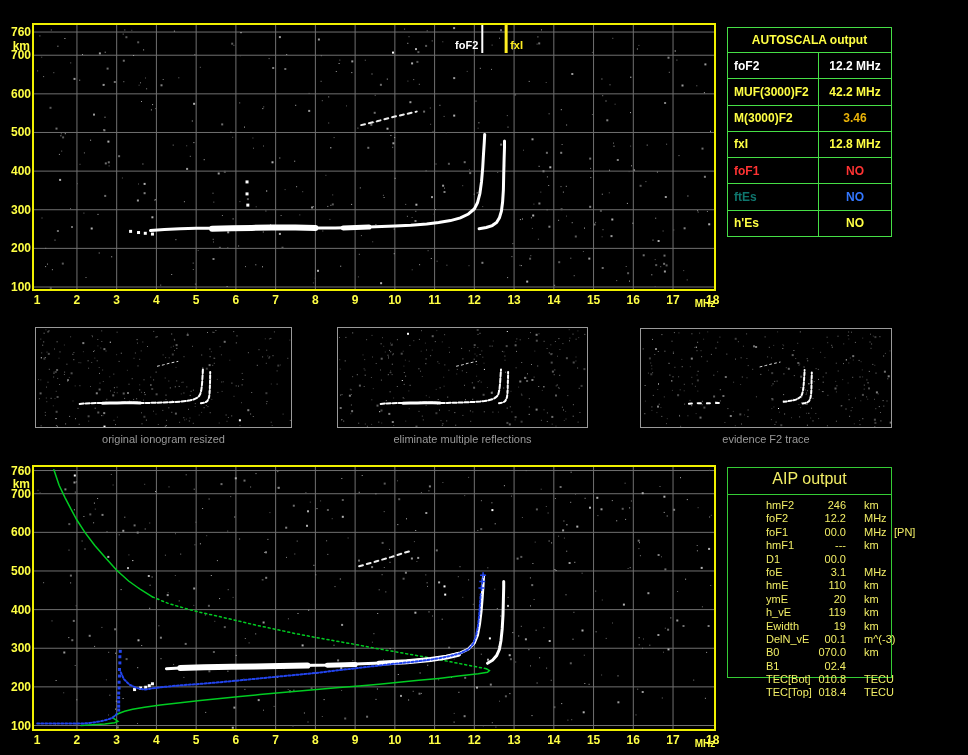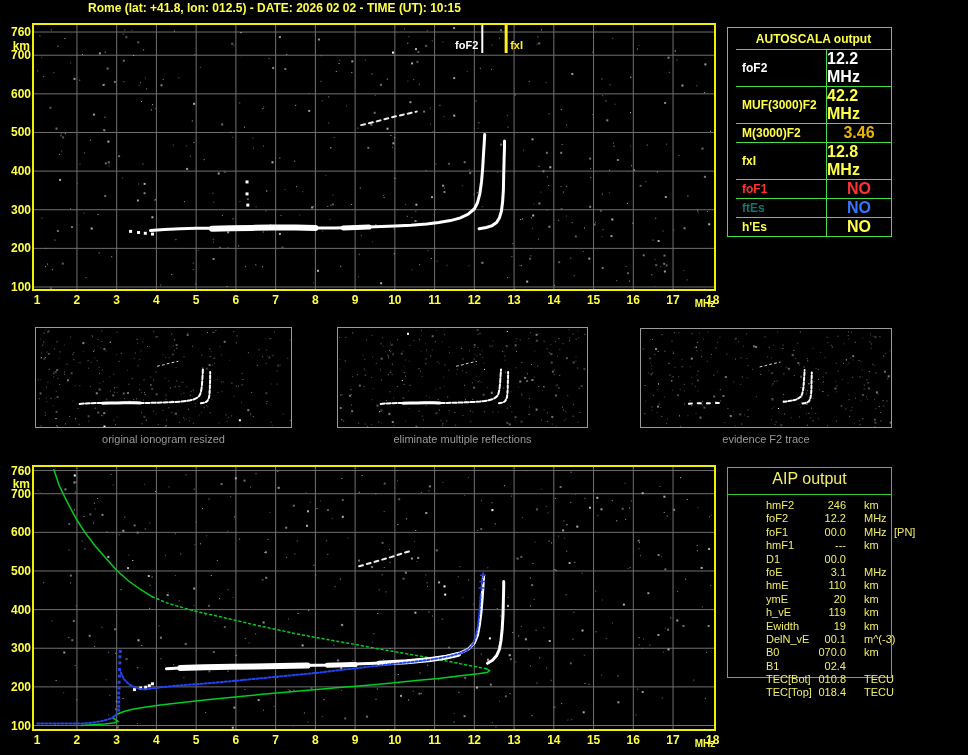--- a/index.html
+++ b/index.html
@@ -2,48 +2,47 @@
 <html><head>
 <meta charset="utf-8">
 <style>
   html,body{margin:0;padding:0;background:#000;}
   #screen{position:relative;width:968px;height:755px;background:#000;overflow:hidden;
           font-family:"Liberation Sans",sans-serif;}
   #title{position:absolute;left:88px;top:1px;color:#ffff44;font-size:12px;font-weight:bold;white-space:nowrap;}
   svg{position:absolute;left:0;top:0;}
   .panel{position:absolute;box-sizing:border-box;}
   
-  #autoscala{left:727px;top:27px;width:165px;height:210px;border:1px solid #46df46;display:flex;flex-direction:column;padding-left:8px;}
+  #autoscala{left:727px;top:27px;width:165px;height:210px;border:1px solid #46df46;display:flex;flex-direction:column;}
   #autoscala .hdr{height:24px;display:flex;align-items:center;justify-content:center;
      color:#ffff44;font-weight:bold;font-size:12px;}
   .as-row{flex:1;display:flex;border-top:1px solid #46df46;}
   .as-l{width:84px;padding-left:6px;border-right:1px solid #46df46;display:flex;align-items:center;
      font-weight:bold;font-size:12px;}
-  .as-v{flex:1;display:flex;align-items:center;justify-content:center;font-weight:bold;font-size:16px;}
+  .as-v{flex:1;display:flex;align-items:center;justify-content:center;font-weight:bold;font-size:12px;}
   
   #aip{left:727px;top:467px;width:165px;height:211px;border:1px solid #35cc35;}
   #aip .hdr{height:21px;display:flex;align-items:center;justify-content:center;
      color:#f2ee66;font-size:16px;}
   #aip .sep{position:absolute;left:0;right:0;top:26px;height:0;border-top:1px solid #35cc35;}
   #aip-rows{position:absolute;left:0;top:31px;width:165px;}
   .aip-row{position:relative;height:13.4px;font-size:11px;color:#f2ee66;white-space:nowrap;}
   .aip-row span{position:absolute;top:0;padding-left:32px;}
   .aip-l{left:6px;}
   .aip-val{left:40px;width:46px;text-align:right;}
   .aip-u{left:104px;}
   .aip-n{left:134px;}
   
   .thumb{position:absolute;border:1px solid #9a9a9a;background:#000;}
   .caption{position:absolute;color:#999;font-size:11px;text-align:center;white-space:nowrap;}
 </style>
 </head>
 <body>
 
 <div id="screen">
-  <div id="title">Rome (lat: +41.8, lon: 012.5) - DATE: 2026 02 02 - TIME (UT): 10:15</div>
 
   <svg id="plots" width="968" height="755">
     <g id="g-top">
         <g>
           <line x1="76.94" y1="25" x2="76.94" y2="289" stroke="#707070" stroke-width="1"></line>
           <line x1="116.68" y1="25" x2="116.68" y2="289" stroke="#707070" stroke-width="1"></line>
           <line x1="156.42000000000002" y1="25" x2="156.42000000000002" y2="289" stroke="#707070" stroke-width="1"></line>
           <line x1="196.16000000000003" y1="25" x2="196.16000000000003" y2="289" stroke="#707070" stroke-width="1"></line>
           <line x1="235.90000000000003" y1="25" x2="235.90000000000003" y2="289" stroke="#707070" stroke-width="1"></line>
           <line x1="275.64" y1="25" x2="275.64" y2="289" stroke="#707070" stroke-width="1"></line>

